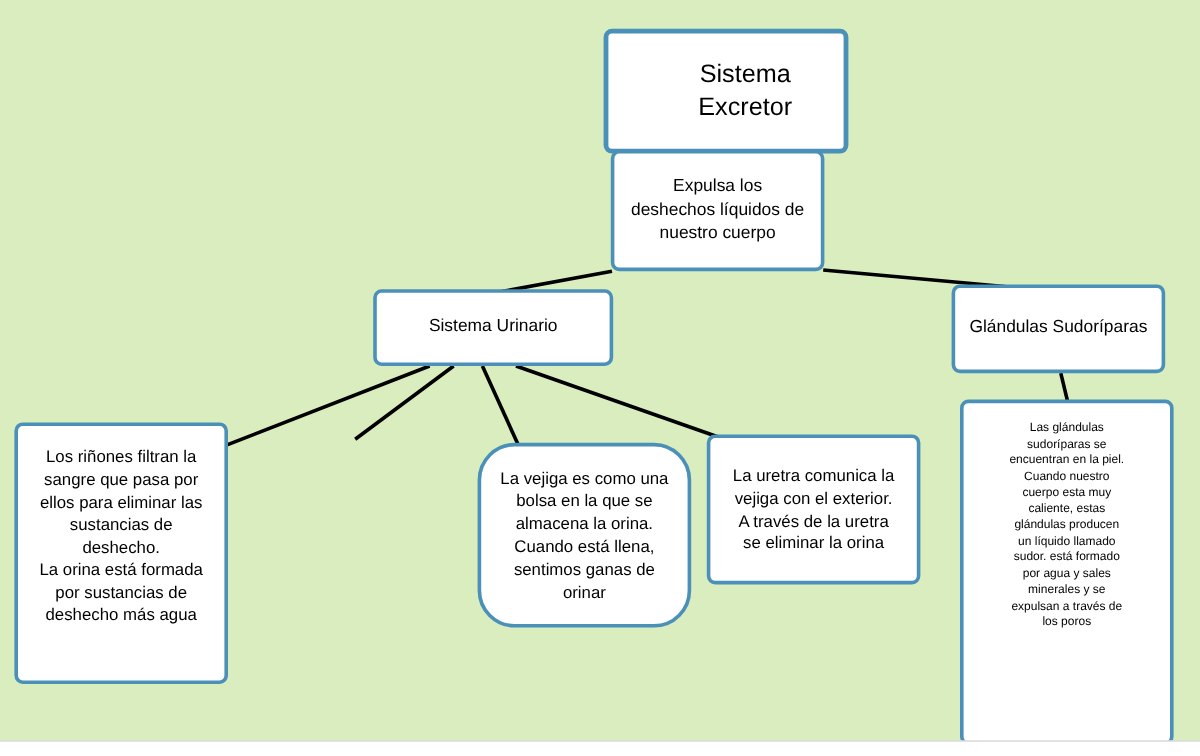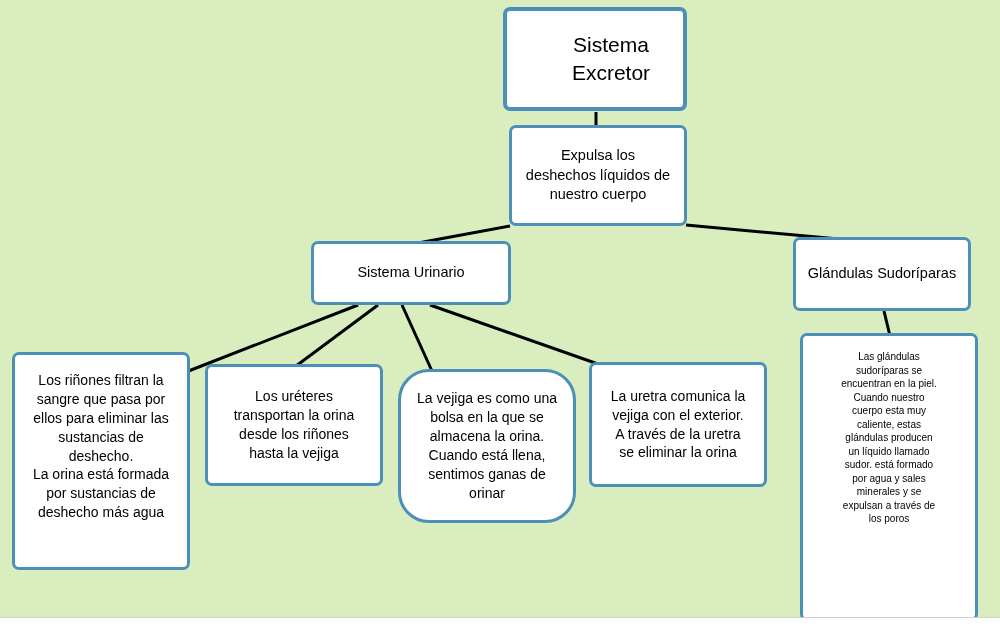--- a/index.html
+++ b/index.html
@@ -86,21 +86,21 @@
     <line x1="596" y1="112" x2="596" y2="128" stroke="#000000" stroke-width="3"></line>
     <line x1="510" y1="226" x2="418" y2="243" stroke="#000000" stroke-width="3"></line>
     <line x1="686" y1="225" x2="850" y2="240" stroke="#000000" stroke-width="3"></line>
     <line x1="358" y1="305" x2="186" y2="372" stroke="#000000" stroke-width="3"></line>
     <line x1="378" y1="305" x2="296" y2="366" stroke="#000000" stroke-width="3"></line>
     <line x1="402" y1="305" x2="432" y2="371" stroke="#000000" stroke-width="3"></line>
     <line x1="430" y1="305" x2="598" y2="364" stroke="#000000" stroke-width="3"></line>
     <line x1="884" y1="311" x2="890" y2="336" stroke="#000000" stroke-width="3"></line>
   </svg>
 
-  <div class="node root" style="left:503px; top:7px; width:184px; height:104px;padding-left:40px;">
+  <div class="node root" style="left:503px; top:24px; width:204px; height:104px;padding-left:40px;">
     <span>Sistema
 Excretor</span>
   </div>
 
   <div class="node lvl1" style="left:509px; top:125px; width:178px; height:101px;">
     <span>Expulsa los
 deshechos líquidos de
 nuestro cuerpo</span>
   </div>
 
@@ -116,26 +116,20 @@
     <span>Los riñones filtran la
 sangre que pasa por
 ellos para eliminar las
 sustancias de
 deshecho.
 La orina está formada
 por sustancias de
 deshecho más agua</span>
   </div>
 
-  <div class="node leaf" style="left:205px; top:364px; width:178px; height:122px;">
-    <span>Los uréteres
-transportan la orina
-desde los riñones
-hasta la vejiga</span>
-  </div>
 
   <div class="node leaf" style="left:398px; top:369px; width:178px; height:154px;border-radius:31px;">
     <span>La vejiga es como una
 bolsa en la que se
 almacena la orina.
 Cuando está llena,
 sentimos ganas de
 orinar</span>
   </div>
 

